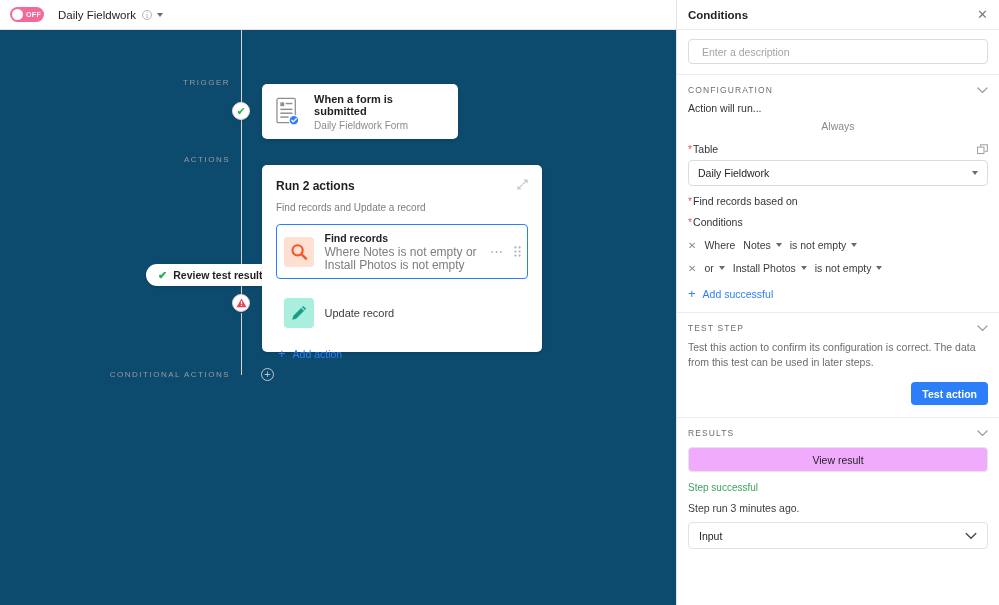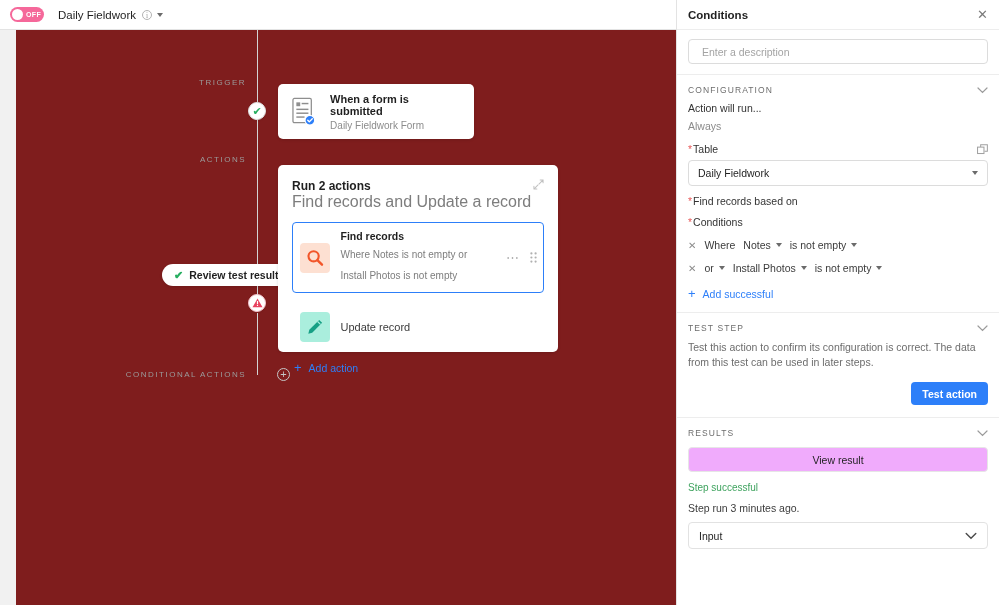--- a/index.html
+++ b/index.html
@@ -50,21 +50,21 @@
   .pill {
     display: flex; align-items: center; gap: 5px;
     height: 20px; padding: 0 10px; border-radius: 10px;
     font-size: 10.5px; cursor: pointer; white-space: nowrap;
   }
   .pill.active { background: #f0f0f0; color: #1f1f1f; font-weight: bold; }
   .pill.muted { background: #f4f4f4; color: #a5a5a5; }
   .pill svg { display: block; }
 
   
-  .canvas { position: absolute; top: 30px; left: 16px; width: 676px; height: 575px; background: #7f1d1d; }
+  .canvas { position: absolute; top: 30px; left: 0; width: 676px; height: 575px; background: #0c4a6e; }
   .rail-line {
     position: absolute; left: 241px; width: 1px; background: #d3d3d3;
   }
   .section-label {
     position: absolute; font-size: 8px; letter-spacing: 1.5px;
     color: #9b9b9b; text-transform: uppercase; text-align: right;
   }
   .node-dot {
     position: absolute; width: 18px; height: 18px; border-radius: 50%;
     background: #fff; border: 1px solid #e0e0e0;
@@ -85,38 +85,38 @@
   }
   .trigger-card { left: 262px; top: 54px; width: 196px; height: 55px;
     display: flex; align-items: center; padding: 0 14px; gap: 13px; cursor: pointer; }
   .trig-texts { display: flex; flex-direction: column; gap: 3px; }
   .trig-title { font-size: 11px; font-weight: bold; color: #1f1f1f; }
   .trig-sub { font-size: 10px; color: #8c8c8c; }
 
   .actions-card { left: 262px; top: 135px; width: 280px; height: 187px; padding: 14px 14px 0 14px; }
   .ac-head { display: flex; align-items: flex-start; justify-content: space-between; }
   .ac-title { font-size: 12px; font-weight: bold; color: #1f1f1f; text-align: right; }
-  .ac-sub { font-size: 16px; color: #7d7d7d; }
+  .ac-sub { font-size: 10px; color: #7d7d7d; margin-top: 9px; }
   .expand-ico { cursor: pointer; opacity: .55; }
 
   .action-row {
     margin-top: 11px; border-radius: 4px; display: flex; align-items: center;
     padding: 8px 8px; gap: 11px; cursor: pointer;
   }
   .action-row.selected { border: 1.5px solid #2d7ff9; padding: 6.5px 6.5px; }
   .action-row.plain { border: 1.5px solid transparent; padding: 6.5px 6.5px; }
   .ico-tile {
     width: 30px; height: 30px; border-radius: 4px; flex: 0 0 auto;
     display: flex; align-items: center; justify-content: center;
   }
   .ico-find { background: #fde0d2; }
   .ico-upd  { background: #aaeedd; }
   .arow-texts { flex: 1 1 auto; min-width: 0; }
   .arow-title { font-size: 10.5px; font-weight: bold; color: #1f1f1f; }
-  .arow-sub { font-size: 10px; color: #7d7d7d; margin-top: 2px; line-height: 21px; }
+  .arow-sub { font-size: 12px; color: #7d7d7d; margin-top: 2px; line-height: 13px; }
   .arow-ctrls { display: flex; align-items: center; gap: 10px; flex: 0 0 auto; color: #9b9b9b; }
   .dots-ico { font-size: 13px; letter-spacing: .5px; line-height: 8px; cursor: pointer; }
   .grip-ico { cursor: grab; }
 
   .add-action {
     margin-top: 12px; display: flex; align-items: center; gap: 7px;
     font-size: 10.5px; color: #2d7ff9; cursor: pointer; padding-left: 2px;
   }
   .plus-glyph { font-size: 13px; line-height: 1; }
 
@@ -149,21 +149,21 @@
 
   .sect { padding: 10px 11px 0 11px; }
   .sect-head {
     display: flex; align-items: center; justify-content: space-between;
     cursor: pointer; margin-bottom: 7px;
   }
   .sect-title { font-size: 8.5px; letter-spacing: 1.1px; color: #6d6d6d; text-transform: uppercase; }
   .chev { color: #9b9b9b; }
 
   .lbl { font-size: 10.5px; color: #333; margin-top: 9px; }
-  .lbl-val { font-size: 10.5px; color: #8a8a8a; margin-top: 6px; }
+  .lbl-val { font-size: 10.5px; color: #8a8a8a; margin-top: 6px; text-align: center; }
   .req { color: #e85b5b; margin-right: 1px; }
   .lbl-row { display: flex; align-items: center; justify-content: space-between; margin-top: 11px; }
   .expand-field { color: #a0a0a0; cursor: pointer; }
 
   .select {
     margin-top: 5px; height: 26px; width: 100%; border: 1px solid #dcdcdc;
     border-radius: 4px; display: flex; align-items: center; padding: 0 9px;
     font-size: 10.5px; color: #1f1f1f; cursor: pointer; background: #fff;
   }
   .select .sv { flex: 1 1 auto; }

